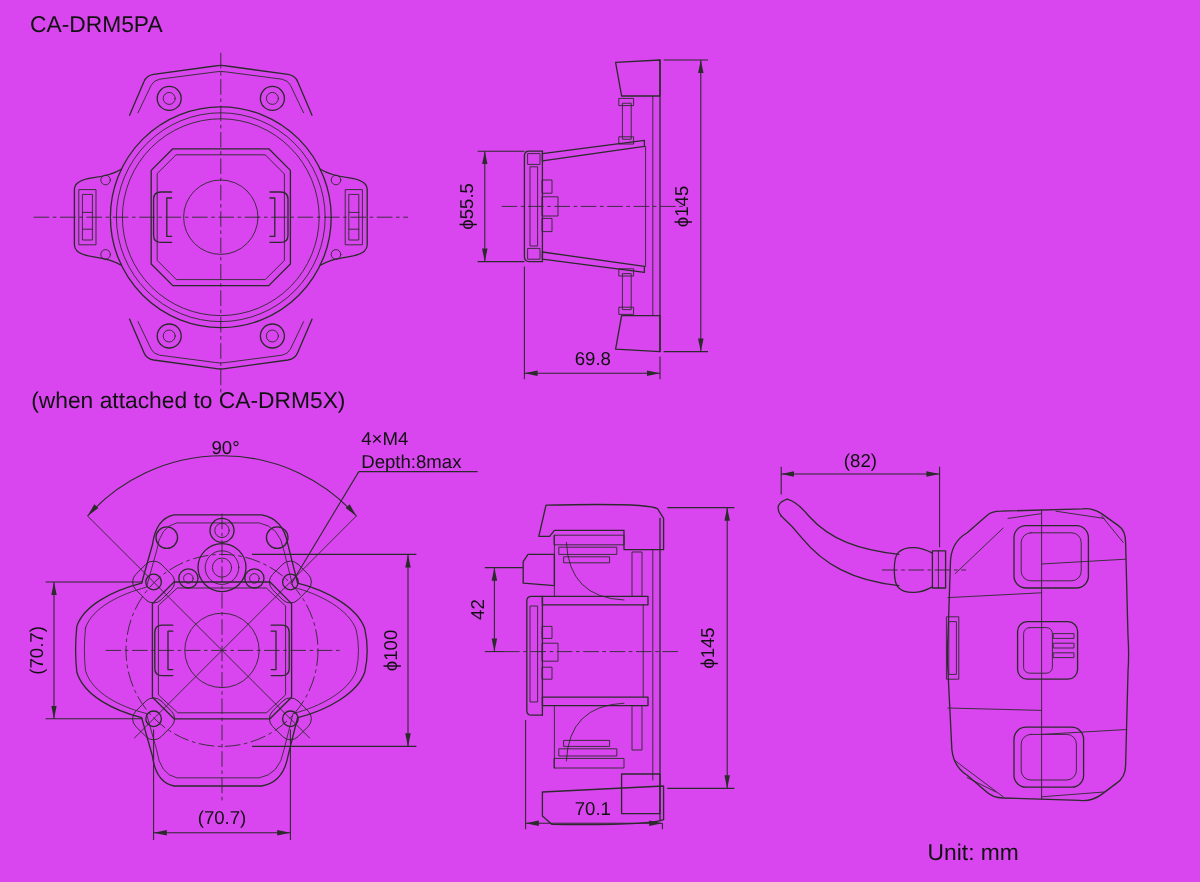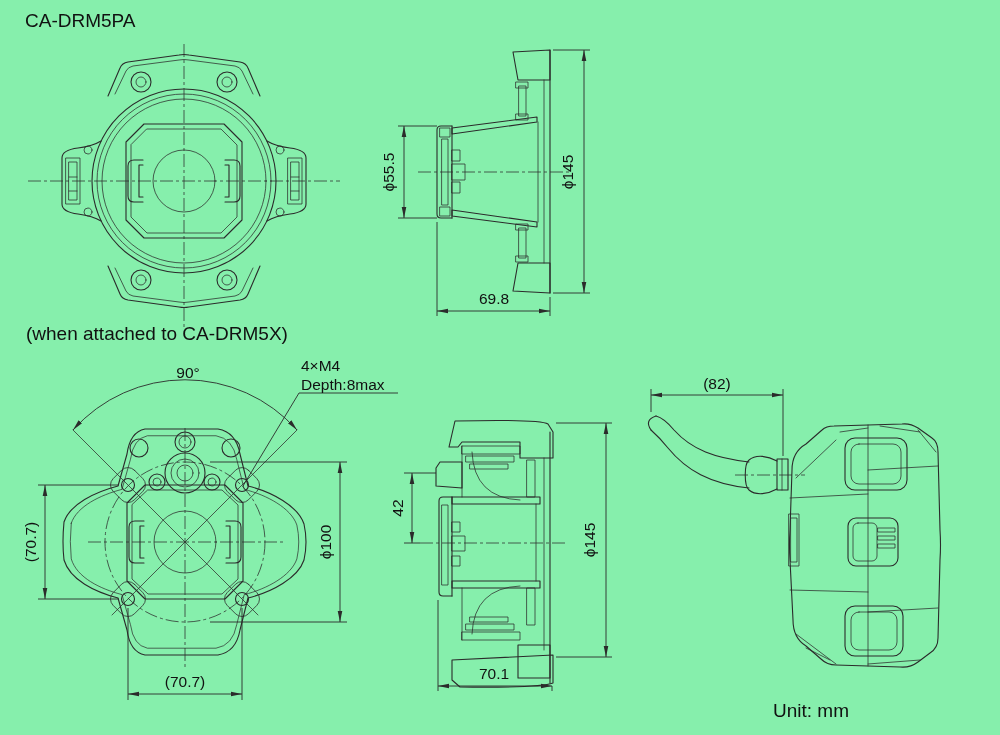--- a/index.html
+++ b/index.html
@@ -1,16 +1,16 @@
 <!DOCTYPE html>
 <html><head>
 <meta charset="utf-8">
 <style>
   html,body { margin:0; padding:0; background:#ffffff; }
-  .page { position:relative; width:1000px; height:735px; background:#86efac;
+  .page { position:relative; width:1000px; height:735px; background:#d946ef;
           font-family:"Liberation Sans", sans-serif; }
   svg { display:block; }
   .t   { font-family:"Liberation Sans", sans-serif; font-size:15.5px; fill:#111; }
   .big { font-family:"Liberation Sans", sans-serif; font-size:19px;  fill:#111; }
   .ln { fill:none; stroke:#2b2b2b; stroke-width:1.1; stroke-linecap:round; stroke-linejoin:round; }
   .tn { fill:none; stroke:#2b2b2b; stroke-width:0.75; stroke-linecap:round; stroke-linejoin:round; }
   .cl { fill:none; stroke:#2b2b2b; stroke-width:0.75; stroke-dasharray:13 3 3 3; }
   .dm { fill:none; stroke:#2b2b2b; stroke-width:0.9; }
 </style>
 </head>

